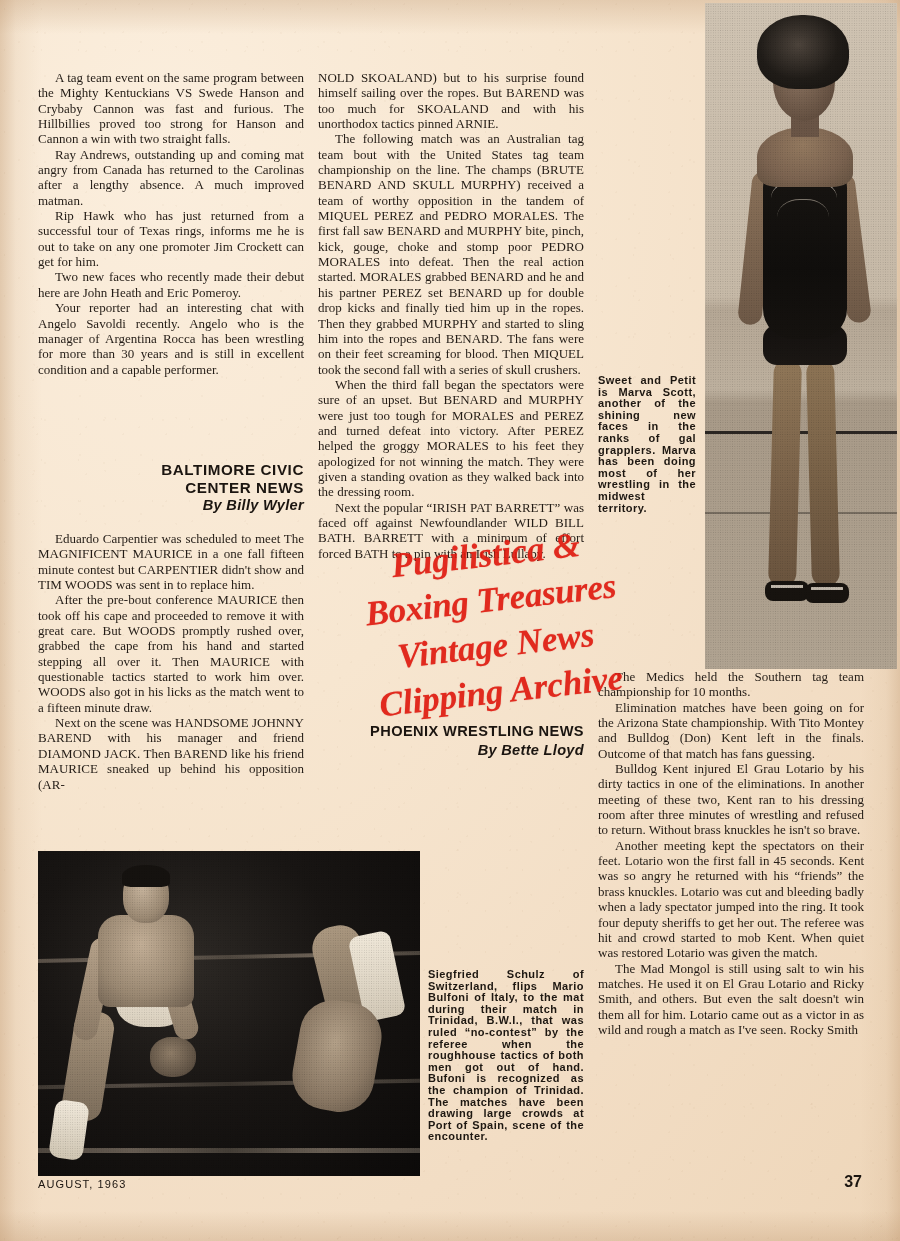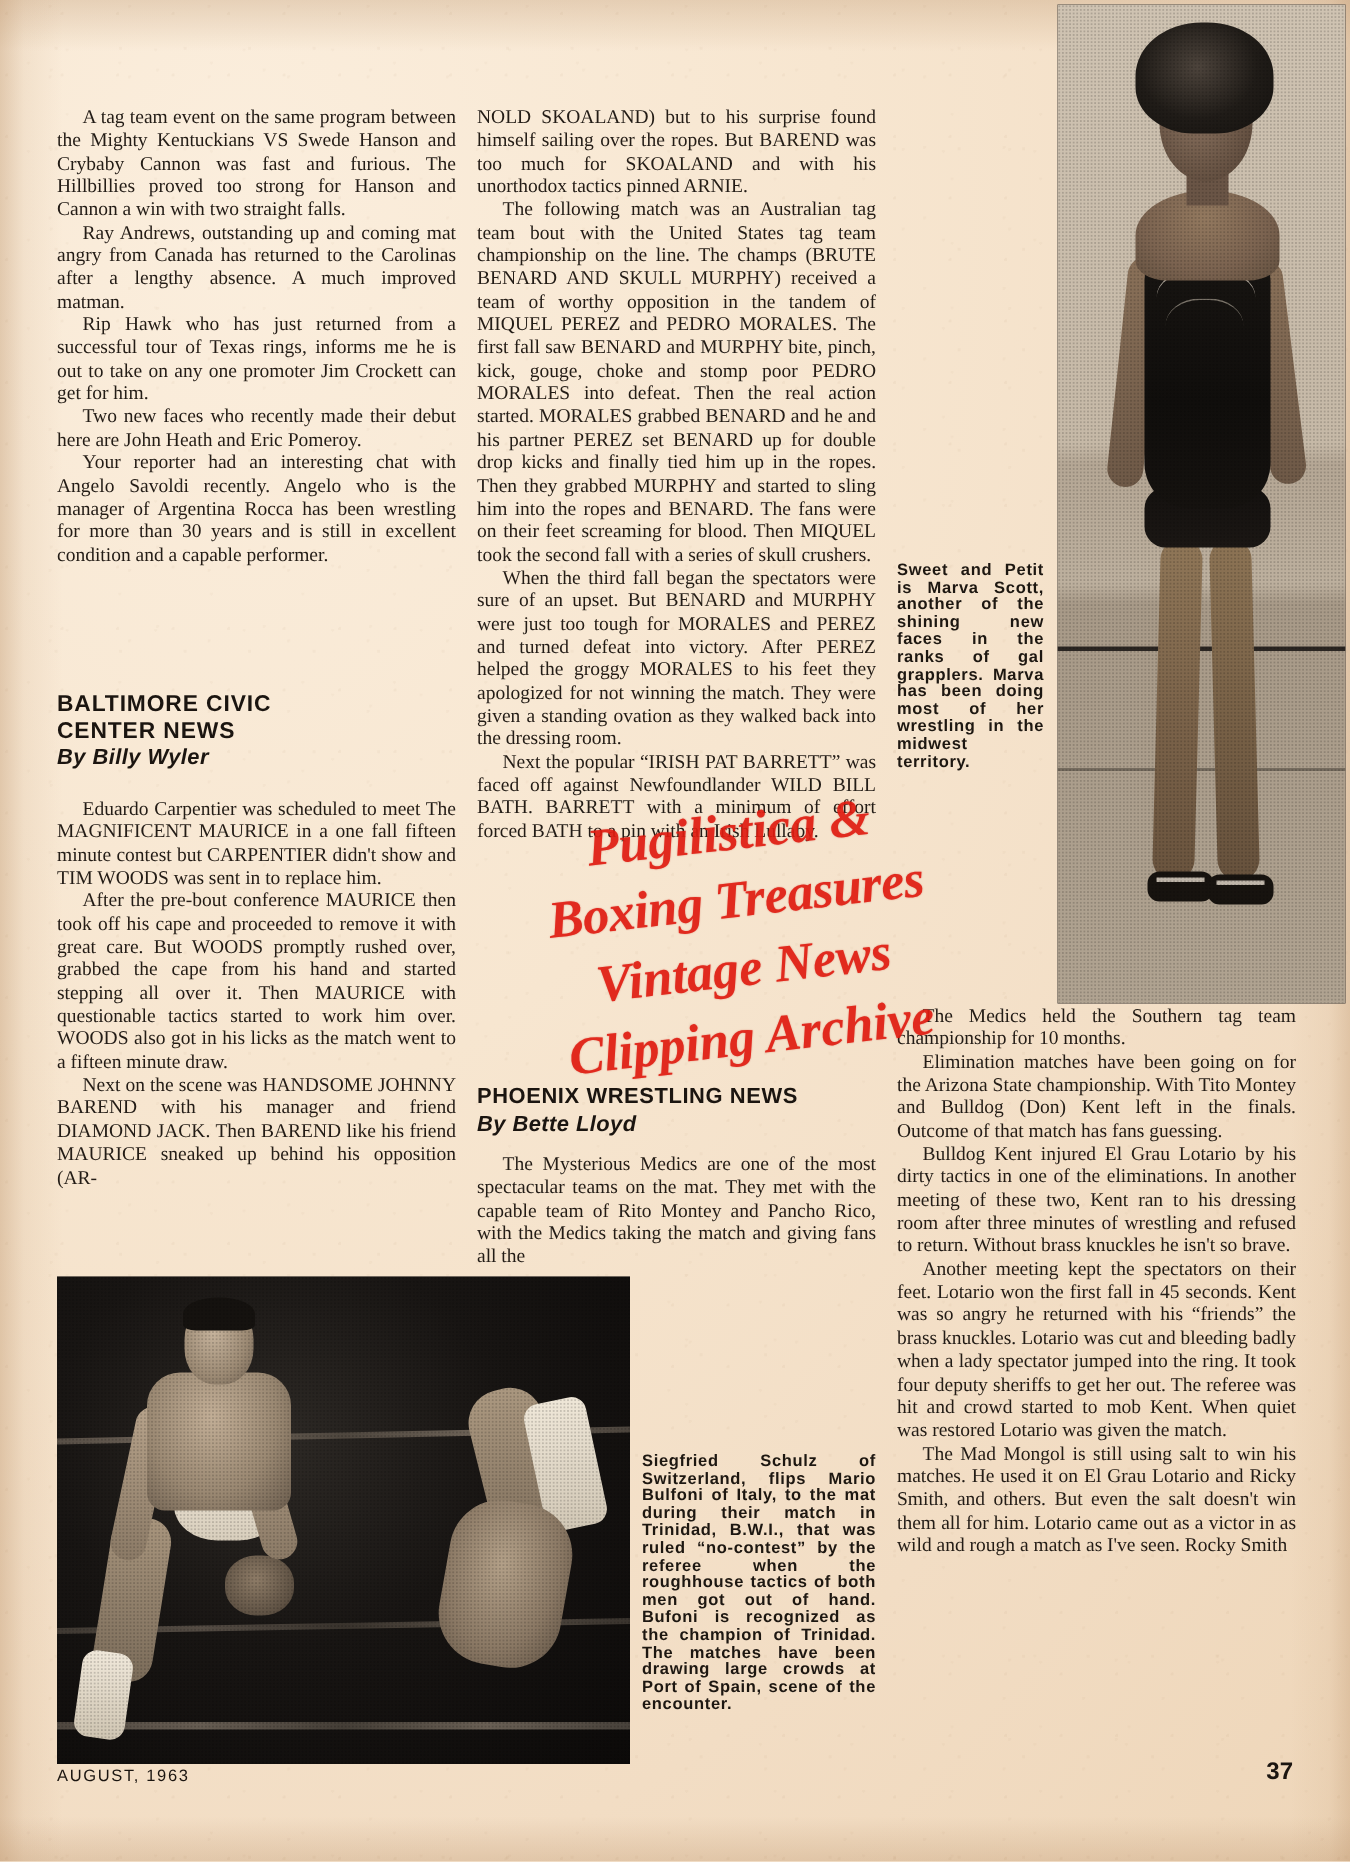--- a/index.html
+++ b/index.html
@@ -47,26 +47,26 @@
     color:#231c16;
     -webkit-font-smoothing:none;
   }
   .bodytext p{margin:0;text-indent:17px;}
   .bodytext p.noind{text-indent:0;}
 
   
   .secthead{
     font-family:"Liberation Sans", sans-serif;
     font-weight:bold;font-size:15.2px;line-height:17.6px;
-    letter-spacing:.6px;text-align:left;color:#1b1510;
+    letter-spacing:.6px;text-align:right;color:#1b1510;
   }
   .byline{
     font-family:"Liberation Sans", sans-serif;
     font-weight:bold;font-style:italic;font-size:14.6px;line-height:19px;
-    text-align:left;color:#1b1510;letter-spacing:.3px;
+    text-align:right;color:#1b1510;letter-spacing:.3px;
   }
 
   
   .caption{
     font-family:"Liberation Sans", sans-serif;
     font-weight:bold;font-size:11px;line-height:11.6px;
     letter-spacing:.45px;word-spacing:.5px;
     text-align:justify;color:#1d1711;
   }
 
@@ -300,23 +300,20 @@
     <p>The following match was an Australian tag team bout with the United States tag team championship on the line. The champs (BRUTE BENARD AND SKULL MURPHY) received a team of worthy opposition in the tandem of MIQUEL PEREZ and PEDRO MORALES. The first fall saw BENARD and MURPHY bite, pinch, kick, gouge, choke and stomp poor PEDRO MORALES into defeat. Then the real action started. MORALES grabbed BENARD and he and his partner PEREZ set BENARD up for double drop kicks and finally tied him up in the ropes. Then they grabbed MURPHY and started to sling him into the ropes and BENARD. The fans were on their feet screaming for blood. Then MIQUEL took the second fall with a series of skull crushers.</p>
     <p>When the third fall began the spectators were sure of an upset. But BENARD and MURPHY were just too tough for MORALES and PEREZ and turned defeat into victory. After PEREZ helped the groggy MORALES to his feet they apologized for not winning the match. They were given a standing ovation as they walked back into the dressing room.</p>
     <p>Next the popular “IRISH PAT BARRETT” was faced off against Newfoundlander WILD BILL BATH. BARRETT with a minimum of effort forced BATH to a pin with an Irish Lullaby.</p>
   </div>
 
   <div class="col" id="col2-section-head" style="left:318px;top:723px;width:266px;">
     <div class="secthead" style="font-size:14.6px;letter-spacing:.4px;">PHOENIX WRESTLING NEWS</div>
     <div class="byline">By Bette Lloyd</div>
   </div>
 
-  <div class="col bodytext" id="col2-bottom" style="left:318px;top:768px;width:266px;">
-    <p>The Mysterious Medics are one of the most spectacular teams on the mat. They met with the capable team of Rito Montey and Pancho Rico, with the Medics taking the match and giving fans all the</p>
-  </div>
 
   <div class="col bodytext" id="col3" style="left:598px;top:669px;width:266px;">
     <p>The Medics held the Southern tag team championship for 10 months.</p>
     <p>Elimination matches have been going on for the Arizona State championship. With Tito Montey and Bulldog (Don) Kent left in the finals. Outcome of that match has fans guessing.</p>
     <p>Bulldog Kent injured El Grau Lotario by his dirty tactics in one of the eliminations. In another meeting of these two, Kent ran to his dressing room after three minutes of wrestling and refused to return. Without brass knuckles he isn't so brave.</p>
     <p>Another meeting kept the spectators on their feet. Lotario won the first fall in 45 seconds. Kent was so angry he returned with his “friends” the brass knuckles. Lotario was cut and bleeding badly when a lady spectator jumped into the ring. It took four deputy sheriffs to get her out. The referee was hit and crowd started to mob Kent. When quiet was restored Lotario was given the match.</p>
     <p>The Mad Mongol is still using salt to win his matches. He used it on El Grau Lotario and Ricky Smith, and others. But even the salt doesn't win them all for him. Lotario came out as a victor in as wild and rough a match as I've seen. Rocky Smith</p>
   </div>
 
   <div class="photo" id="photo-marva">

